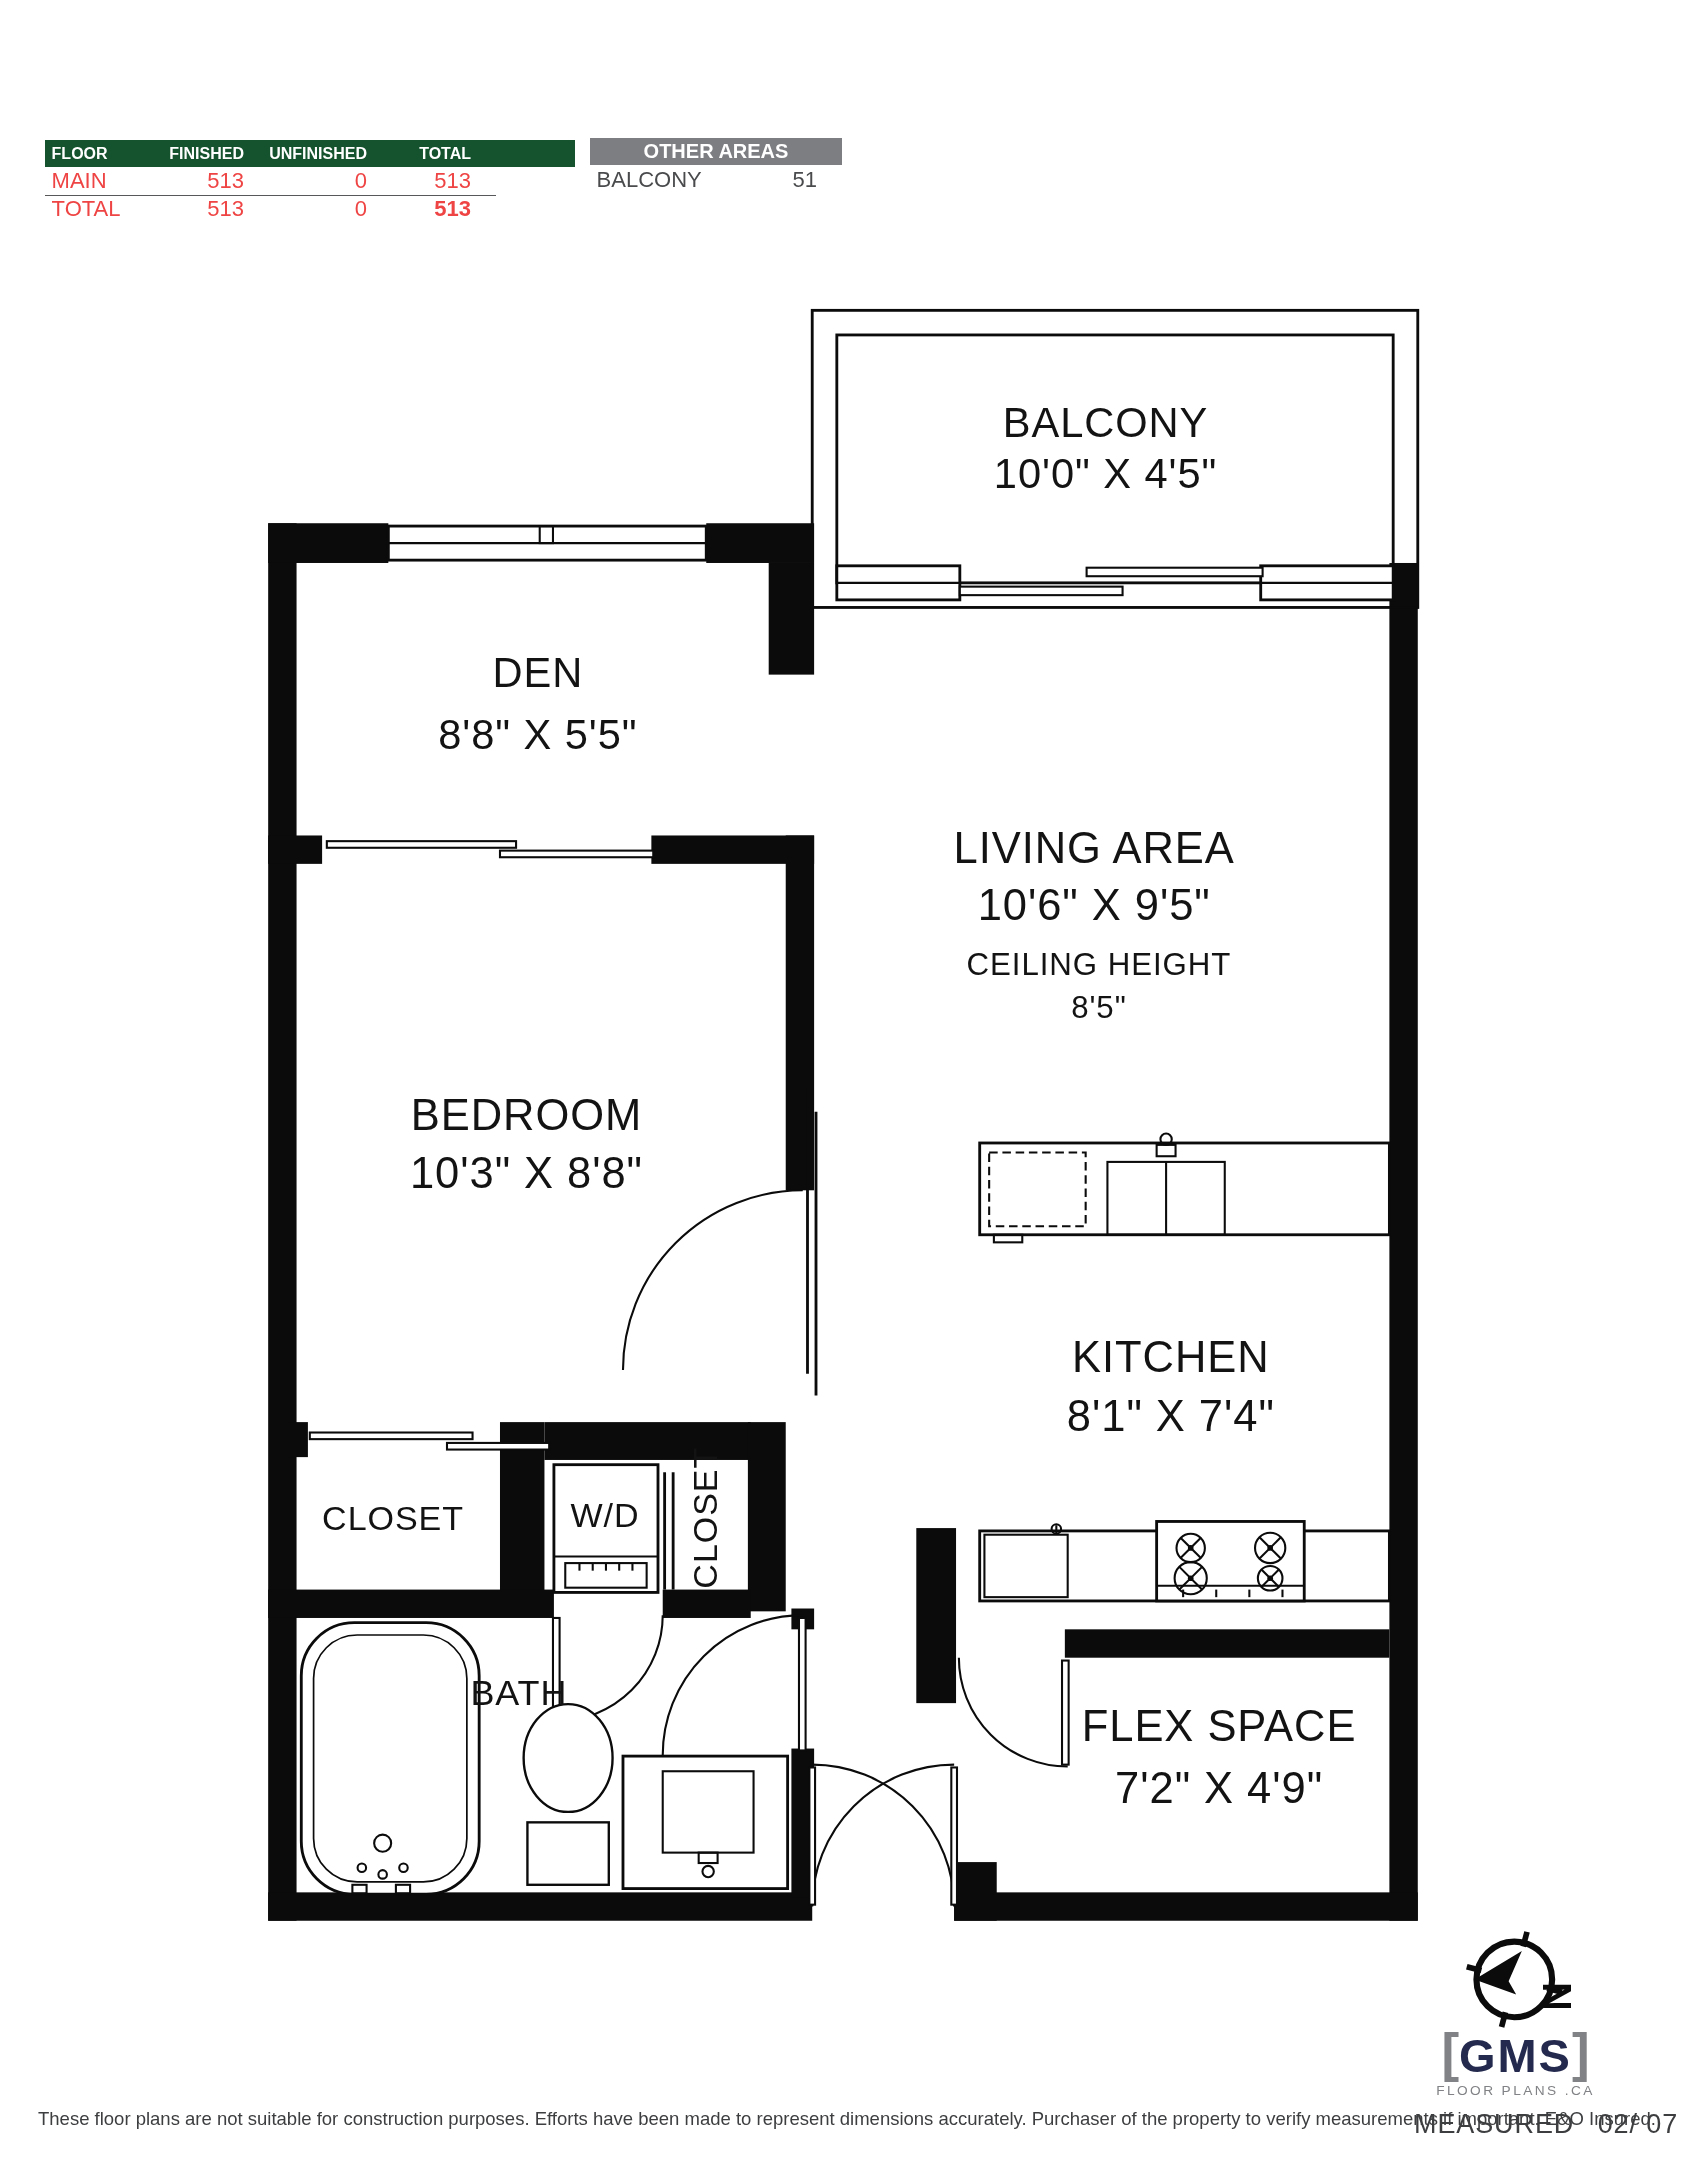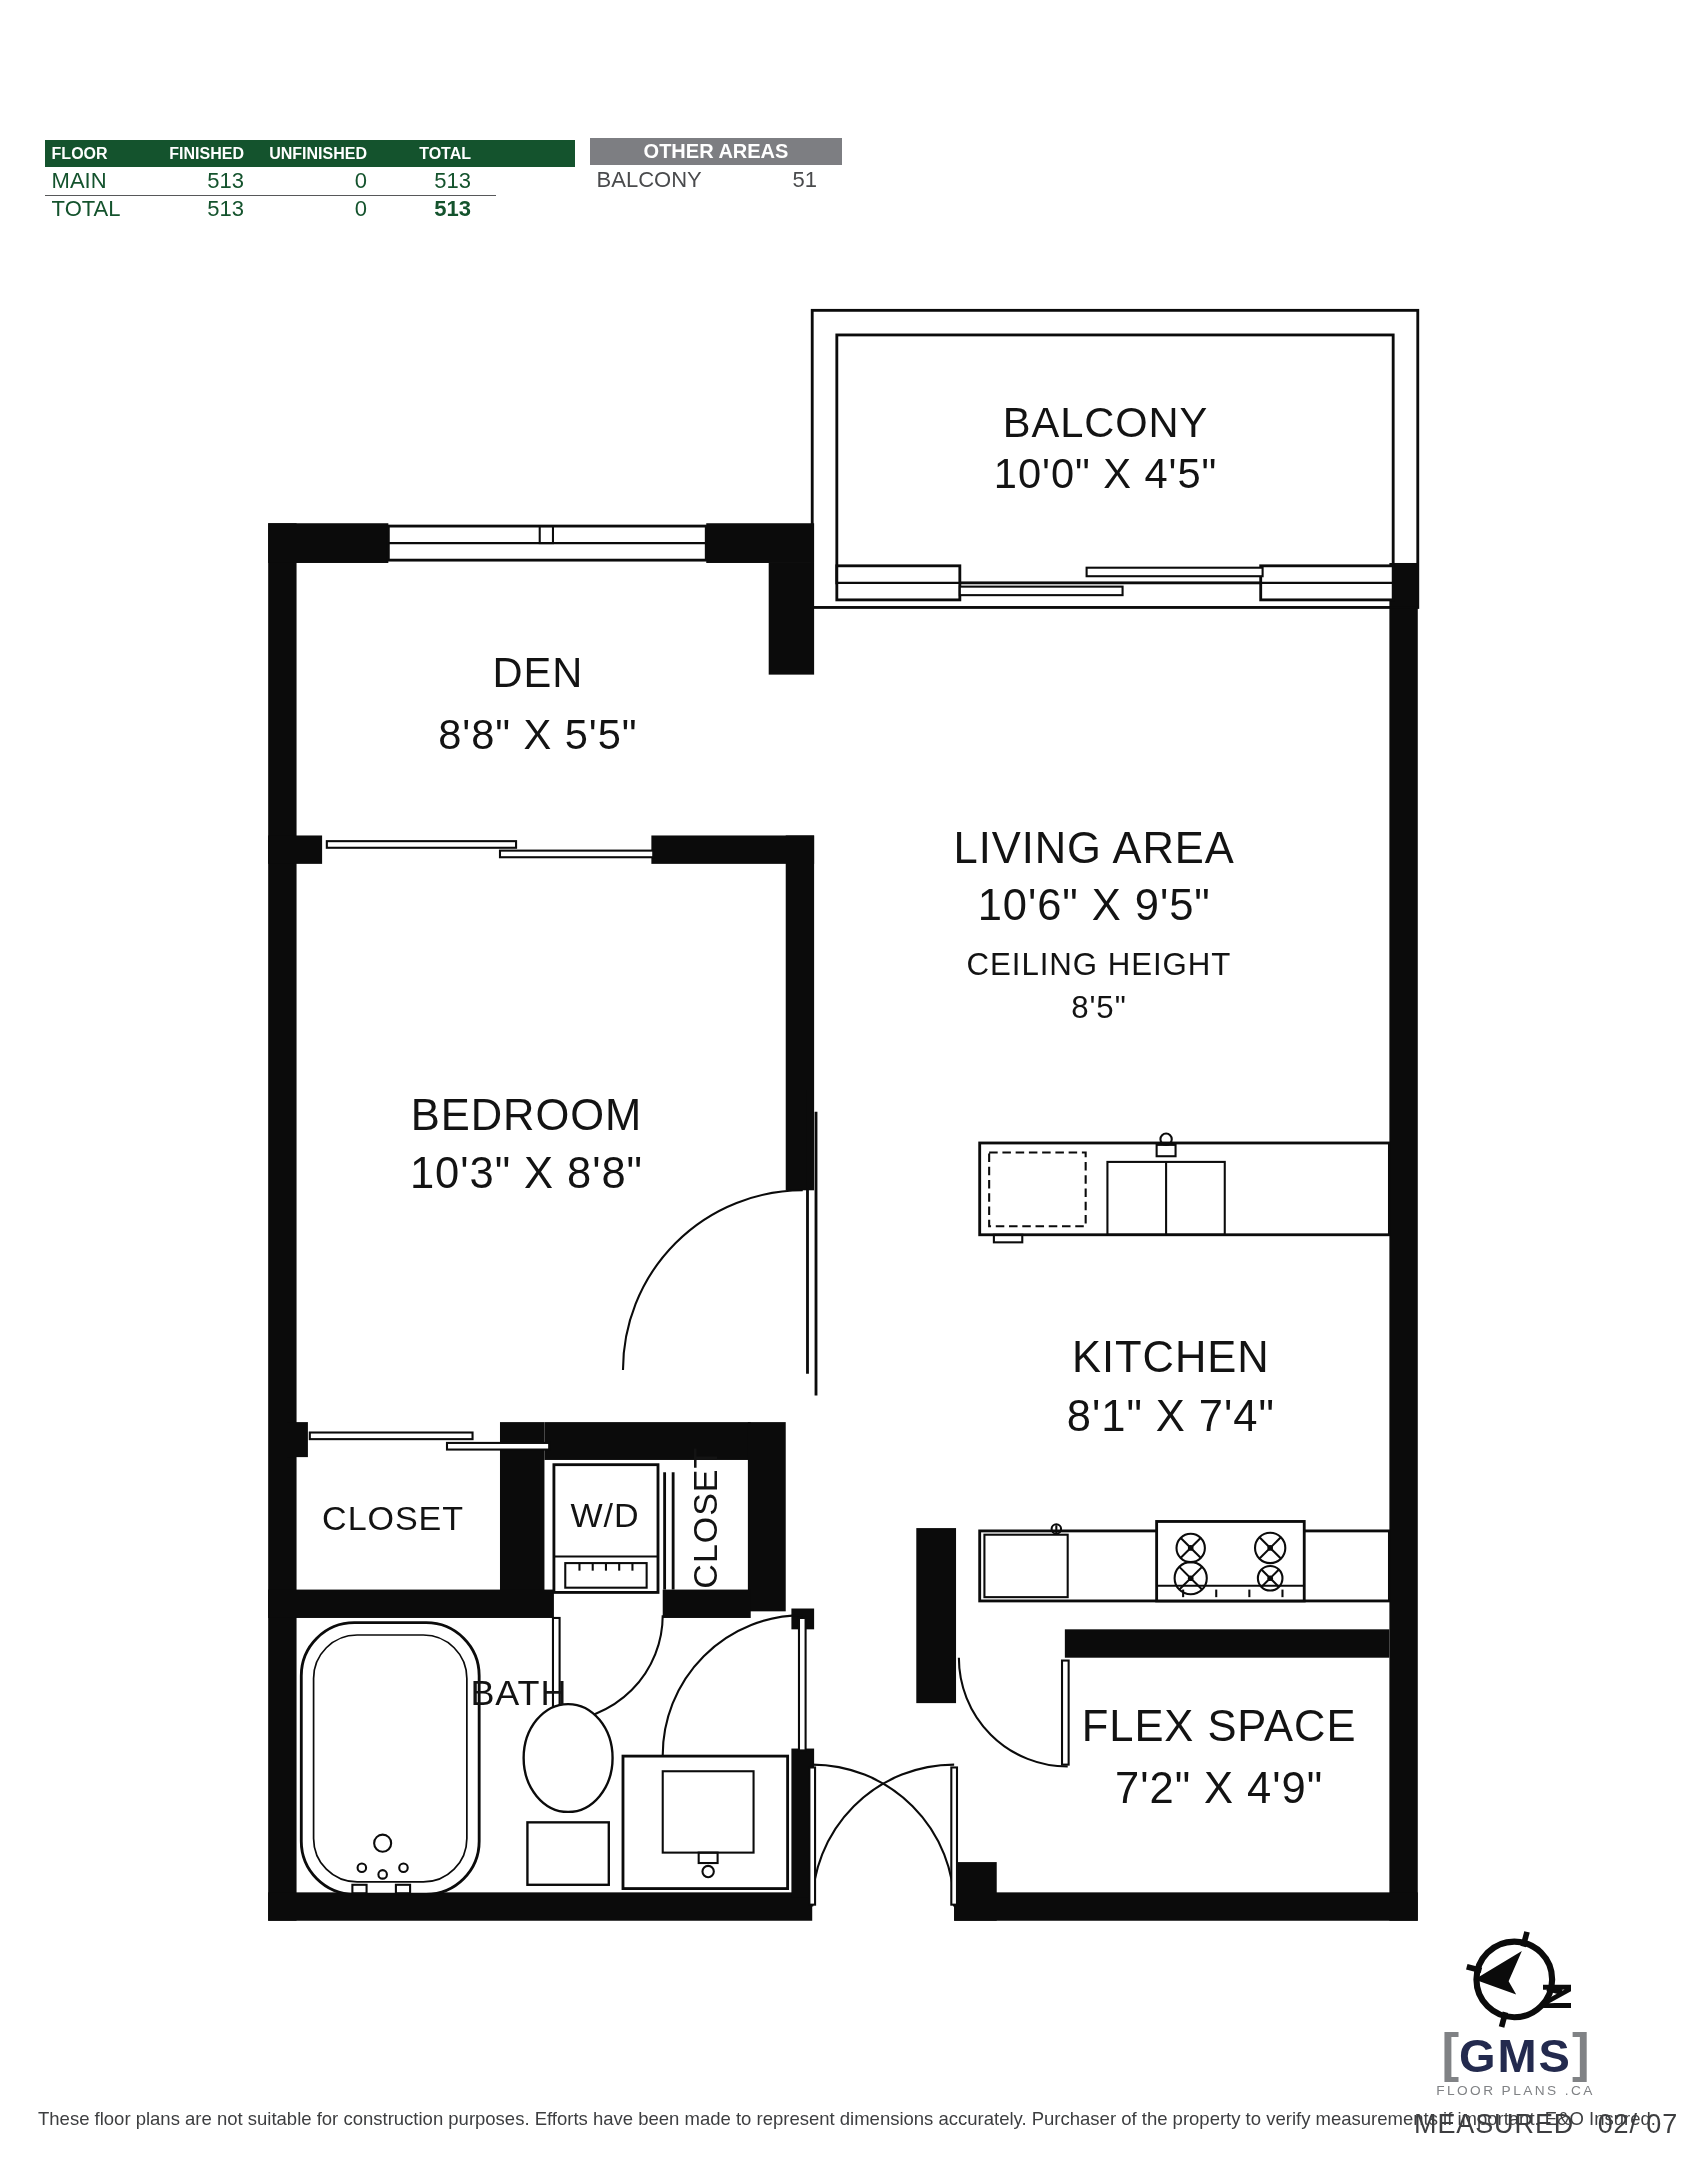--- a/index.html
+++ b/index.html
@@ -6,21 +6,21 @@
   #page{position:relative;width:1685px;height:2180px;background:#ffffff;overflow:hidden;
         font-family:"Liberation Sans",sans-serif;}
   .title{position:absolute;left:49px;top:38px;font-size:66px;font-weight:bold;
          color:#48494b;letter-spacing:-1.9px;white-space:nowrap;}
   
   .tbl1{position:absolute;left:45px;top:140px;}
   .tbl1 .bar{display:grid;grid-template-columns:104px 95px 123px 104px 104px;
              background:#14532d;height:27.4px;align-items:center;color:#fff;
              font-size:16px;font-weight:bold;}
   .tbl1 .row{display:grid;grid-template-columns:104px 95px 123px 104px;
-             height:27.4px;align-items:center;font-size:22px;color:#14532d;}
+             height:27.4px;align-items:center;font-size:22px;color:#ef4444;}
   .cL{padding-left:6.6px;text-align:left;}
   .cR{text-align:right;}
   .rule{height:0;border-top:1.9px solid #57585a;width:451px;}
   .bold{font-weight:bold;}
   
   .tbl2{position:absolute;left:590px;top:138px;}
   .tbl2 .bar{width:252px;height:27.4px;background:#7d7e82;color:#fff;font-size:20px;
              font-weight:bold;display:flex;align-items:center;justify-content:center;}
   .tbl2 .row{display:grid;grid-template-columns:151px 76px;height:29px;
              align-items:center;font-size:22px;color:#4a4b4d;}

